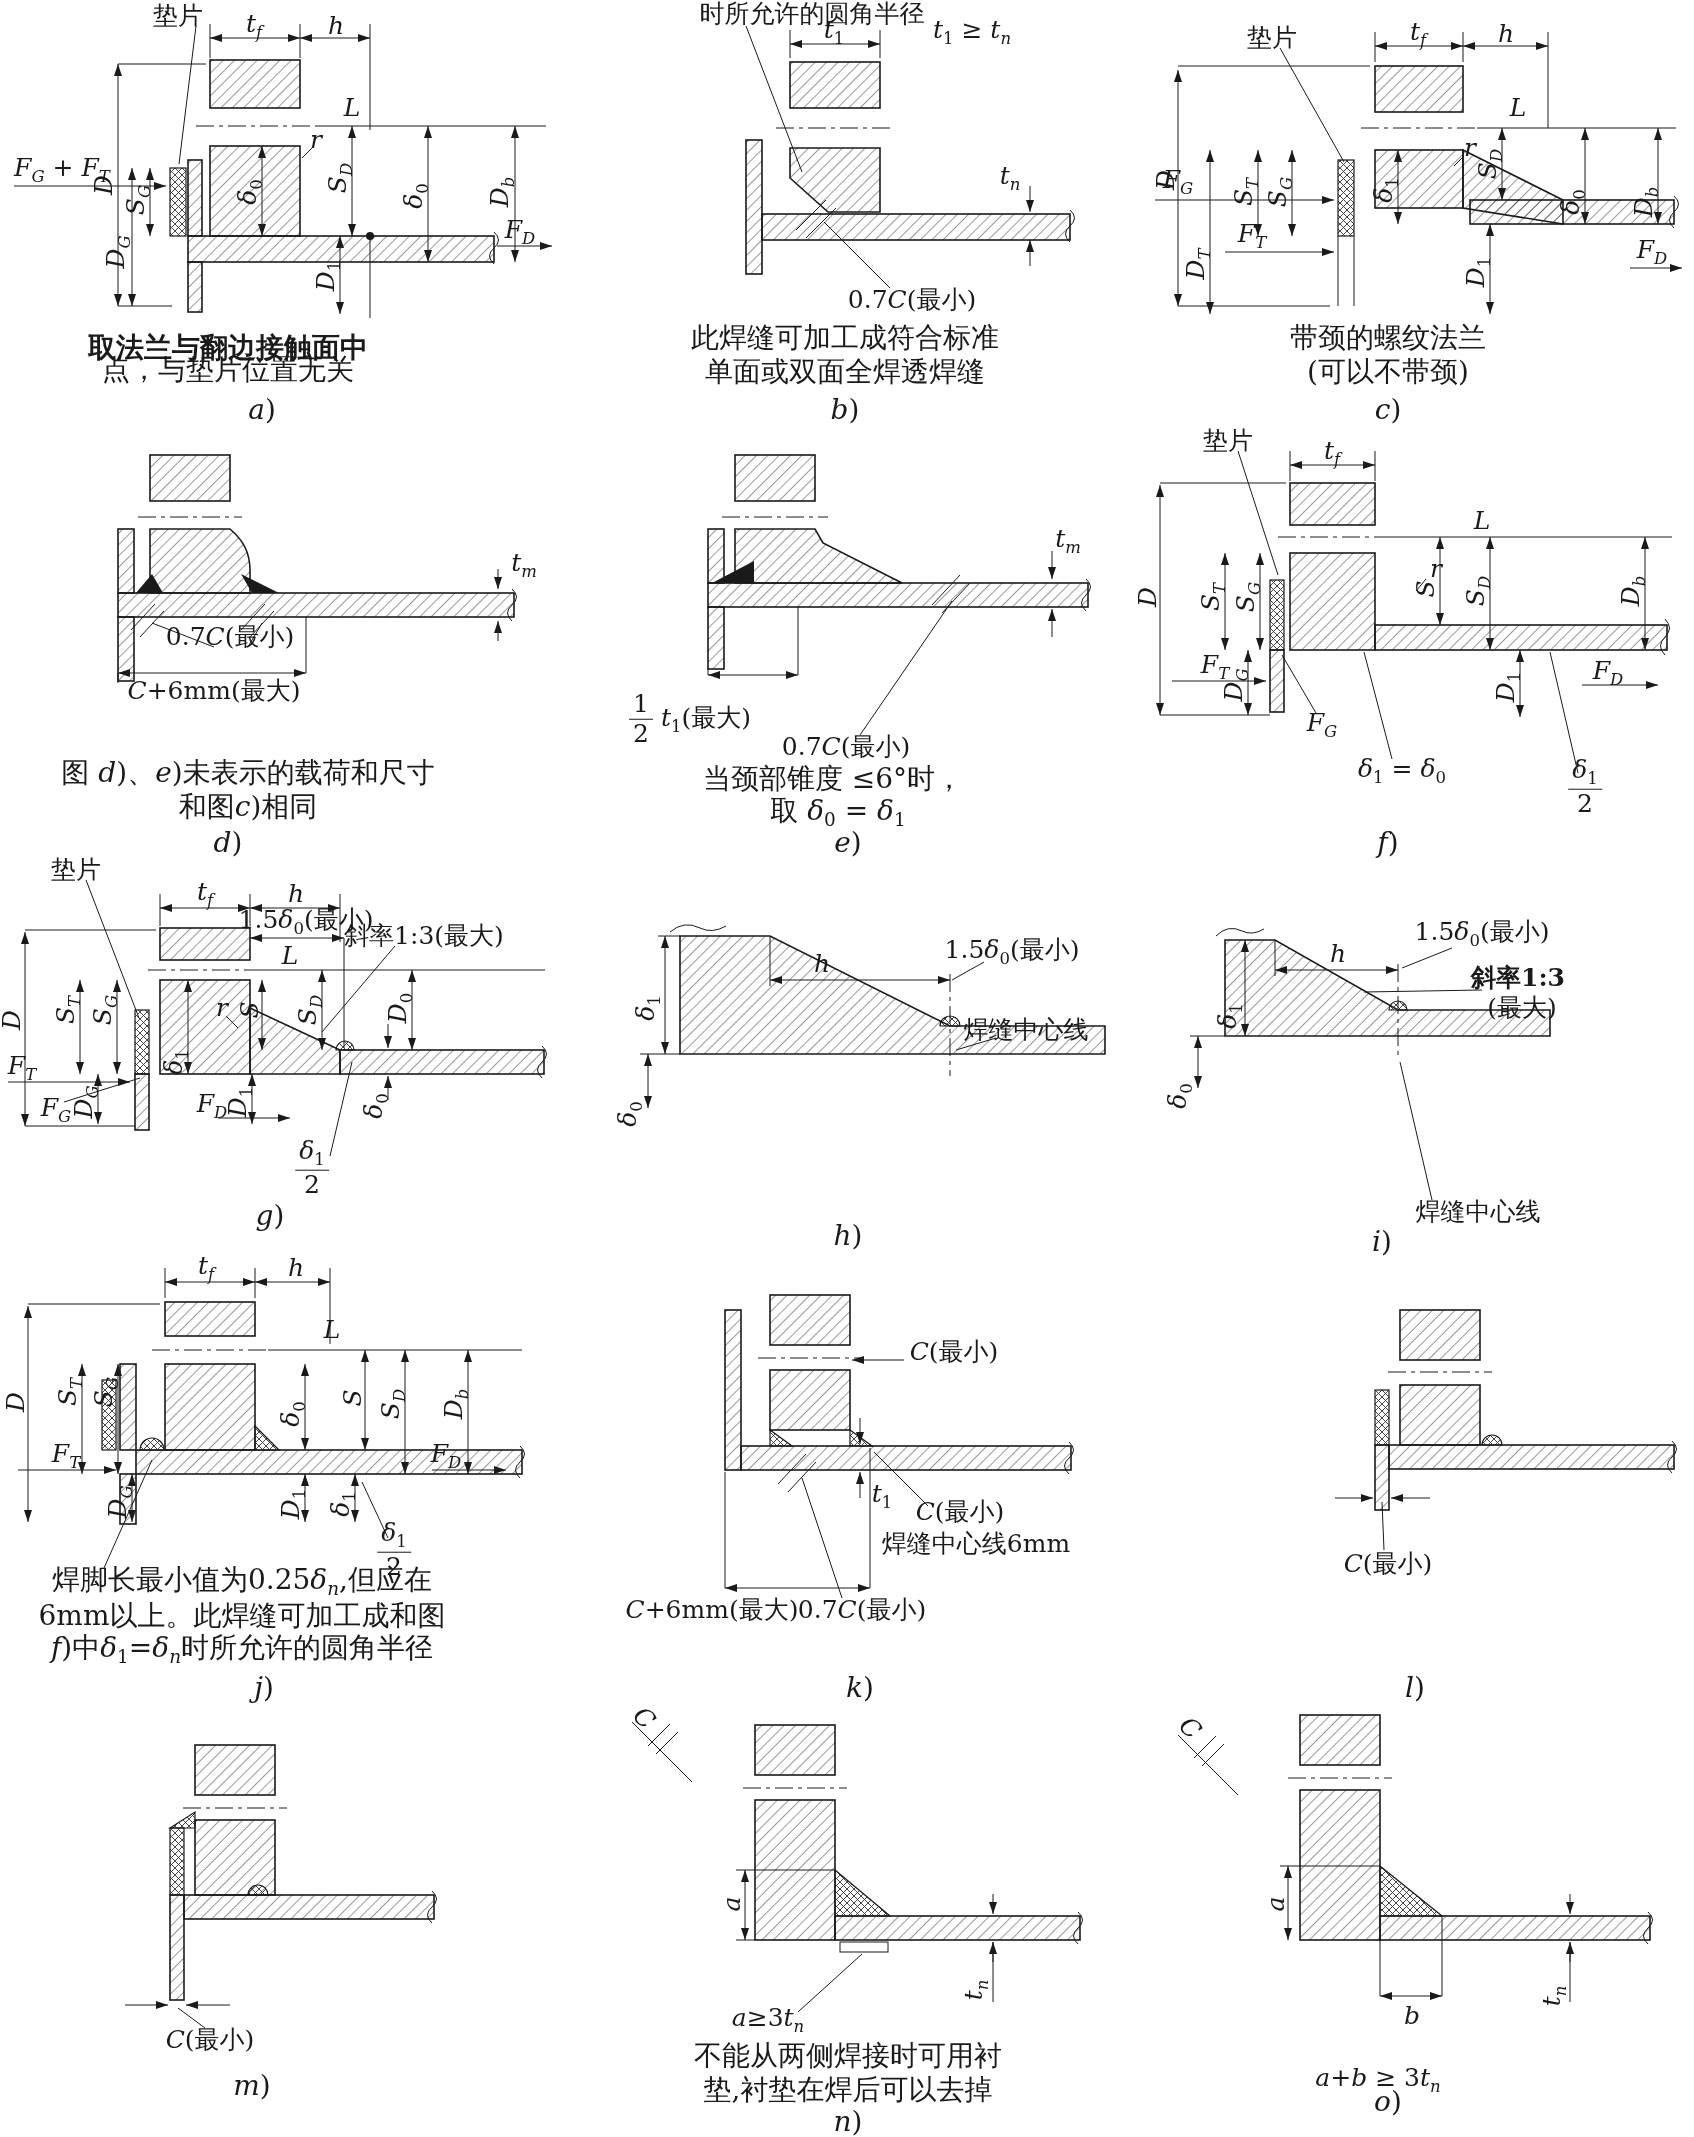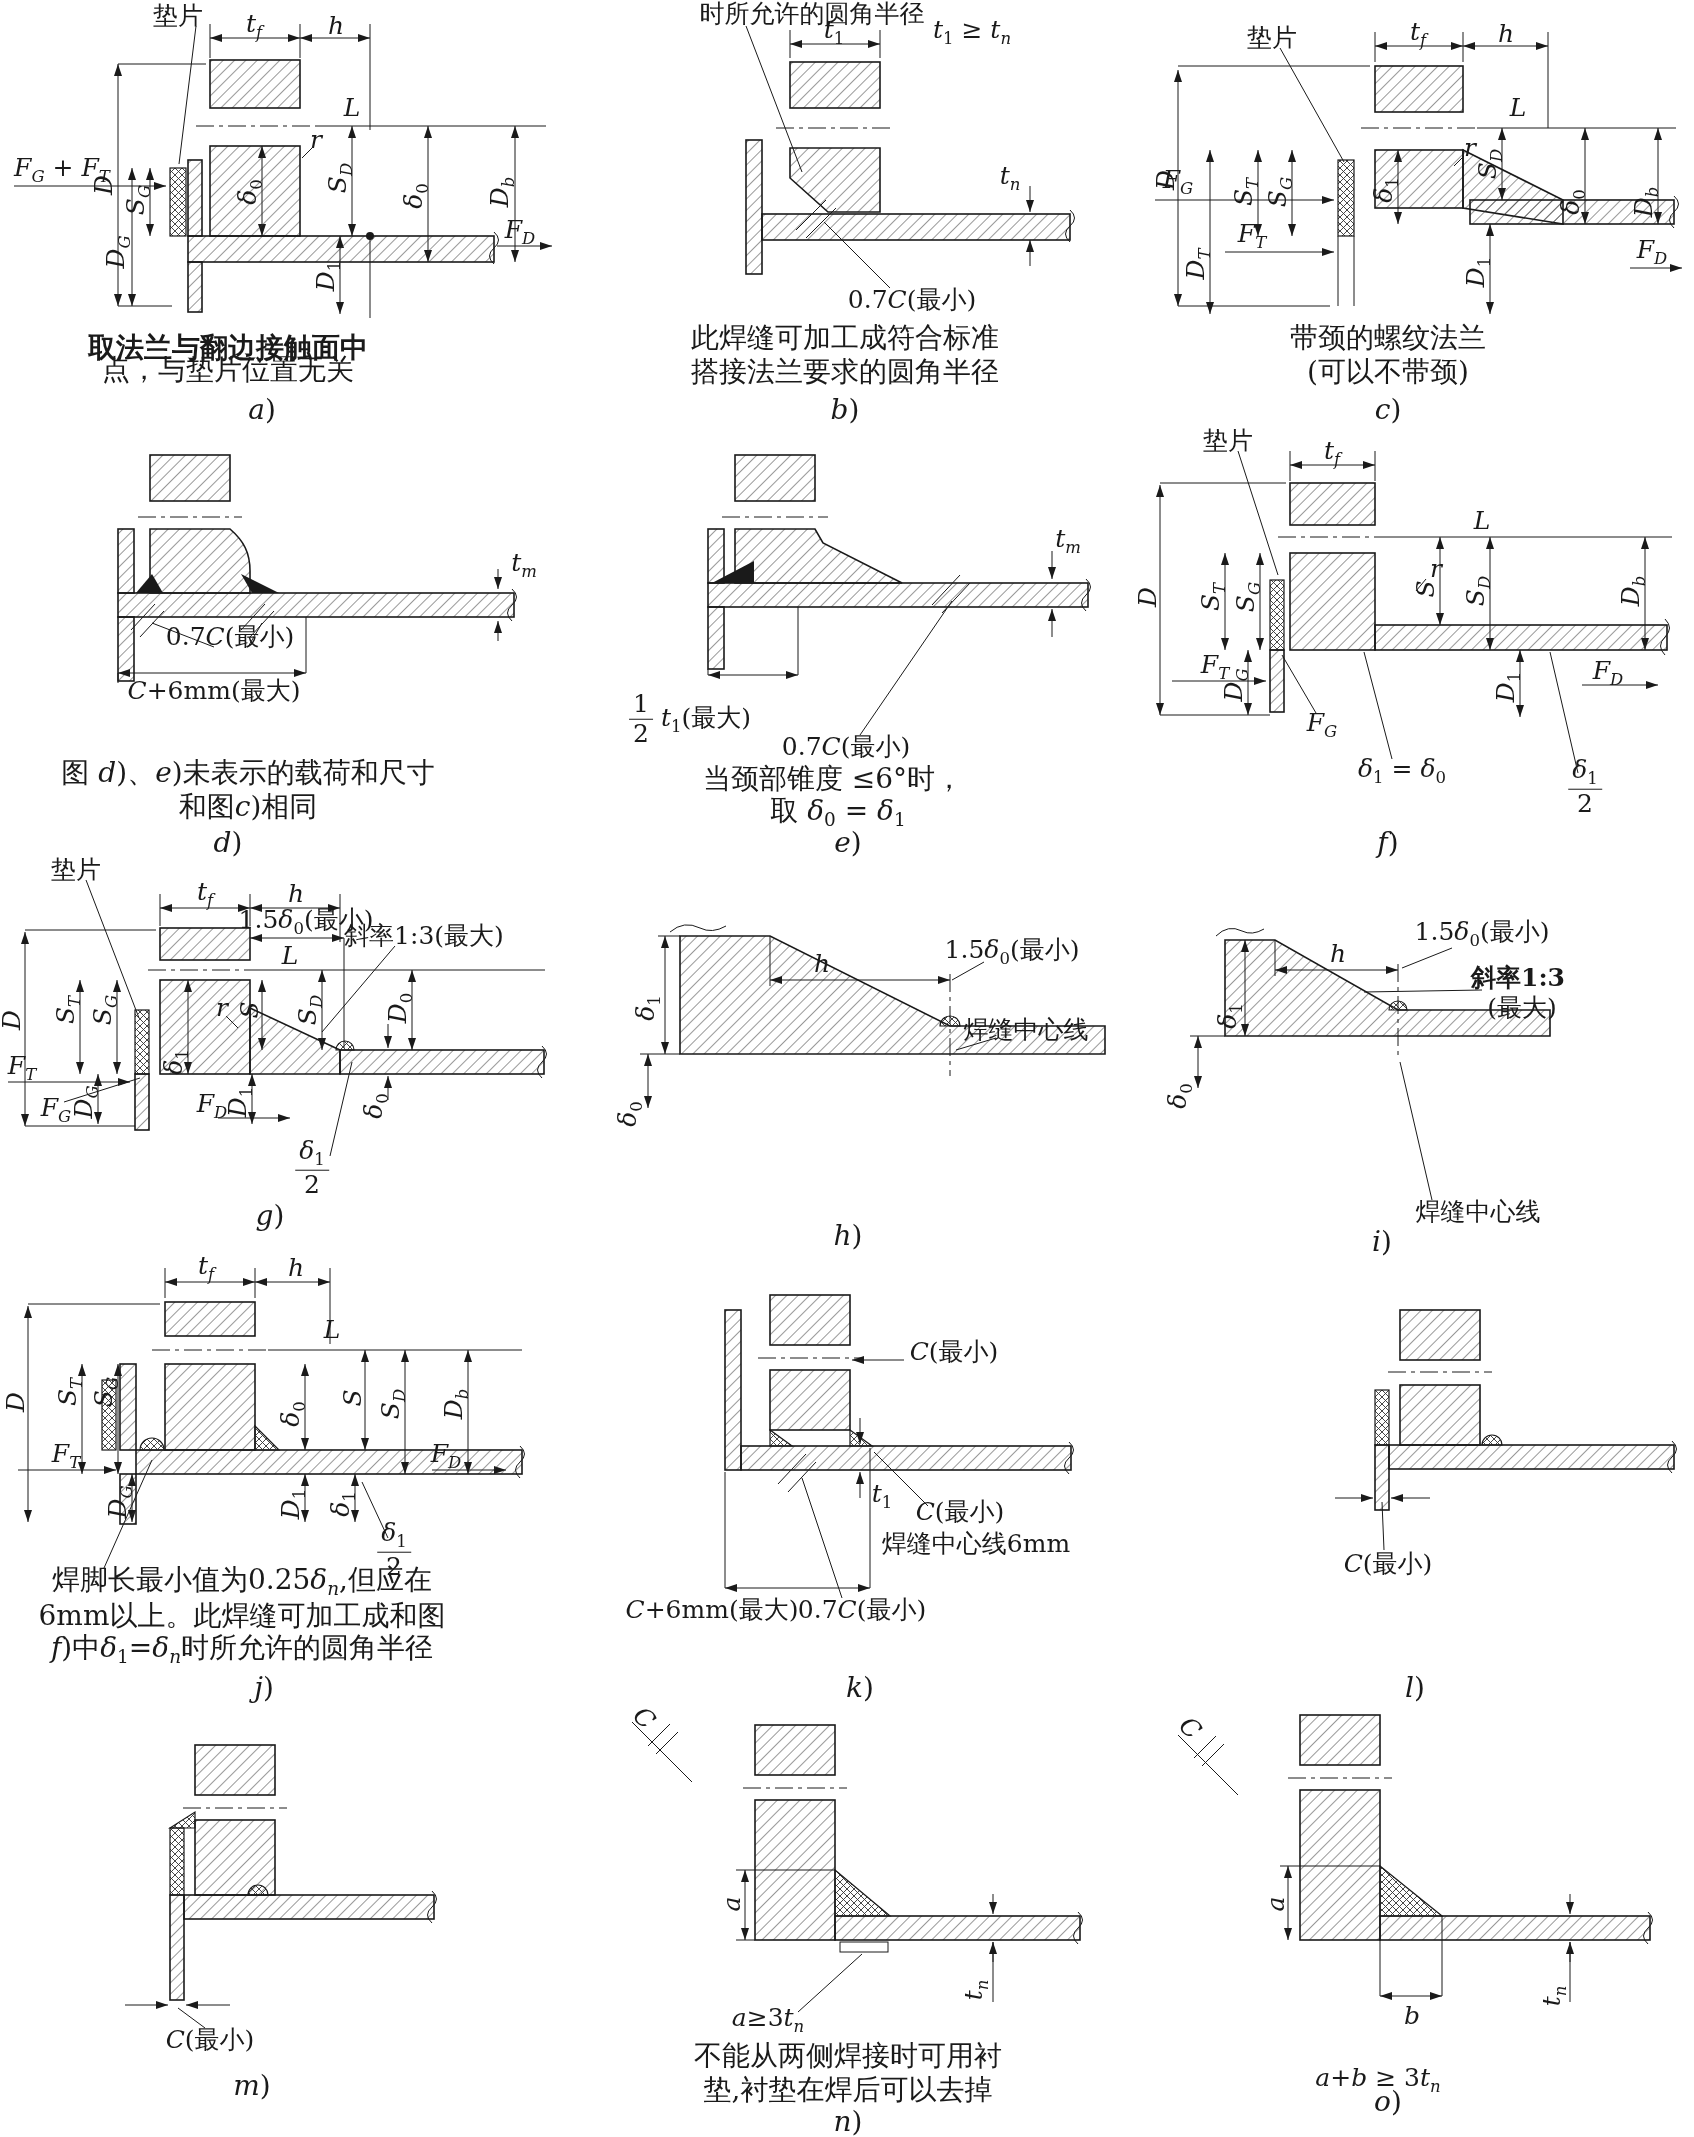--- a/index.html
+++ b/index.html
@@ -130,21 +130,21 @@
 <path class="thin" d="M510,210 q9,8 0,16 q-9,8 0,16"></path>
 </g>
 </svg>
 <div class="labels">
       <span class="lbl" style="left: 252px; top: 14px; transform: translate(-50%, -50%);"><span class="cjk">时所允许的圆角半径</span></span>
       <span class="lbl" style="left: 274px; top: 32px; transform: translate(-50%, -50%);"><i>t</i><sub>1</sub></span>
       <span class="lbl" style="left: 412px; top: 32px; transform: translate(-50%, -50%);"><i>t</i><sub>1</sub> ≥ <i>t</i><sub><i>n</i></sub></span>
       <span class="lbl" style="left: 450px; top: 178px; transform: translate(-50%, -50%);"><i>t</i><sub><i>n</i></sub></span>
       <span class="lbl" style="left: 352px; top: 300px; transform: translate(-50%, -50%);">0.7<i>C</i>(<span class="cjk">最小</span>)</span>
       <span class="lbl cap" style="left: 285px; top: 338px; transform: translate(-50%, -50%);"><span class="cjk">此焊缝可加工成符合标准</span></span>
-      <span class="lbl cap" style="left: 285px; top: 372px; transform: translate(-50%, -50%);"><span class="cjk">搭接法兰要求的圆角半径</span></span>
+      <span class="lbl cap" style="left: 285px; top: 372px; transform: translate(-50%, -50%);"><span class="cjk">单面或双面全焊透焊缝</span></span>
       <span class="lbl fl" style="left: 285px; top: 410px; transform: translate(-50%, -50%);"><i>b</i>)</span>
     </div>
 </div>
 
 <div class="fig" style="left:1130px;top:0;width:564px;height:425px">
 <svg width="564" height="425" viewBox="0 0 564 425">
 <g>
 <line class="thin" x1="245" y1="32" x2="245" y2="62"></line>
         <line class="thin" x1="333" y1="32" x2="333" y2="62"></line>
         <line class="thin" x1="418" y1="32" x2="418" y2="128"></line>

